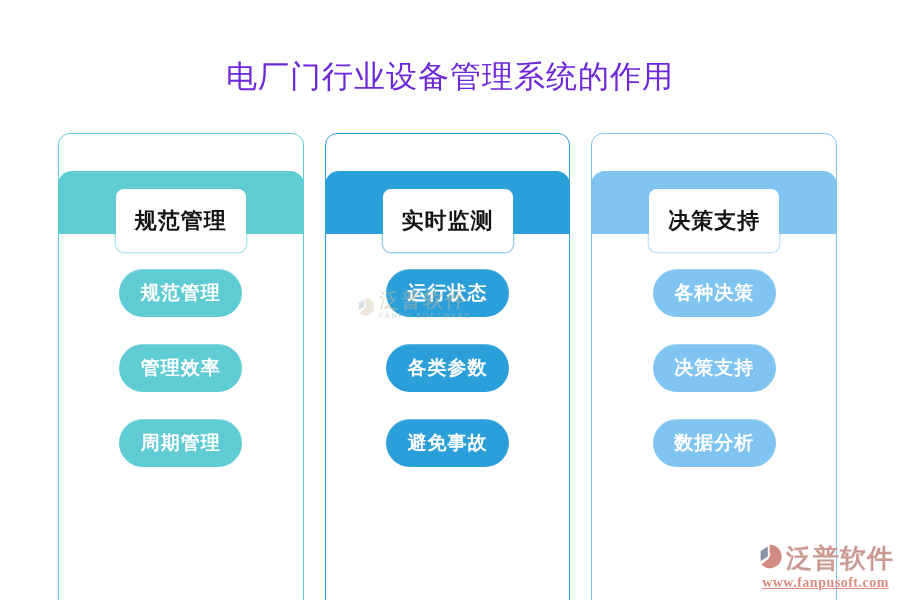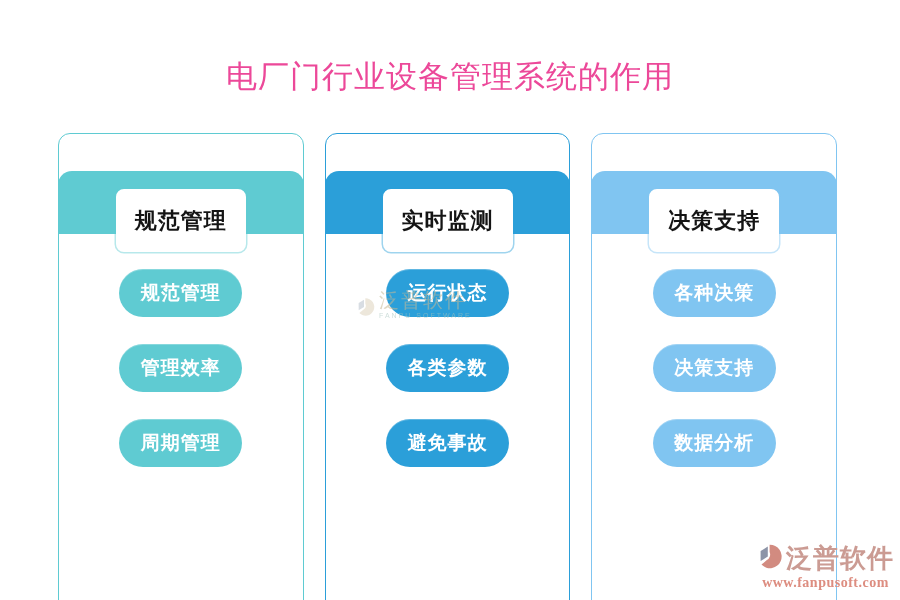--- a/index.html
+++ b/index.html
@@ -50,21 +50,21 @@
   .wm-sub{font-size:7px;color:#a7c4bd;letter-spacing:2px;margin-top:2px;font-family:"Liberation Sans",sans-serif;}
   
   .footer-logo{position:absolute;right:6px;bottom:9px;z-index:6;text-align:center;}
   .footer-top{display:flex;align-items:center;justify-content:flex-end;gap:2px;}
   .footer-brand{font-size:26px;font-weight:700;color:#cb9b93;letter-spacing:1px;line-height:26px;}
   .footer-url{font-size:14px;font-weight:700;color:#dd8d80;margin-top:1px;letter-spacing:.5px;}
 </style>
 </head>
 <body>
 
-<h1 class="title" style="color: #ec4899;">电厂门行业设备管理系统的作用</h1>
+<h1 class="title" style="color: #6d28d9;">电厂门行业设备管理系统的作用</h1>
 
 <div class="columns">
 
   <section class="card" style="--col: #5FCBD2; --col-soft: #5FCBD273;">
     <div class="banner"></div>
     <div class="header-box">
       <span>规范管理</span>
     </div>
     <div class="items">
       <div class="pill">
@@ -134,14 +134,14 @@
 <div class="footer-logo">
   <div class="footer-top">
     <span>
       <svg width="27" height="27" viewBox="0 0 30 30">
         <path d="M12 4 L4 9 L4 20 L12 15 Z" fill="#8C94A7"></path>
         <path d="M14 2 a13 13 0 1 1 -9 22 l6 -5 a7 7 0 0 0 3 -9 Z" fill="#D28B80"></path>
       </svg>
     </span>
     <span class="footer-brand" style="color: rgb(203, 155, 147);">泛普软件</span>
   </div>
-  <div class="footer-url" style="color: rgb(221, 141, 128);">www.fanpusoft.com</div>
+  <div class="footer-url" style="color: rgb(221, 141, 128); text-decoration: underline;">www.fanpusoft.com</div>
 </div>
 
 </body></html>

